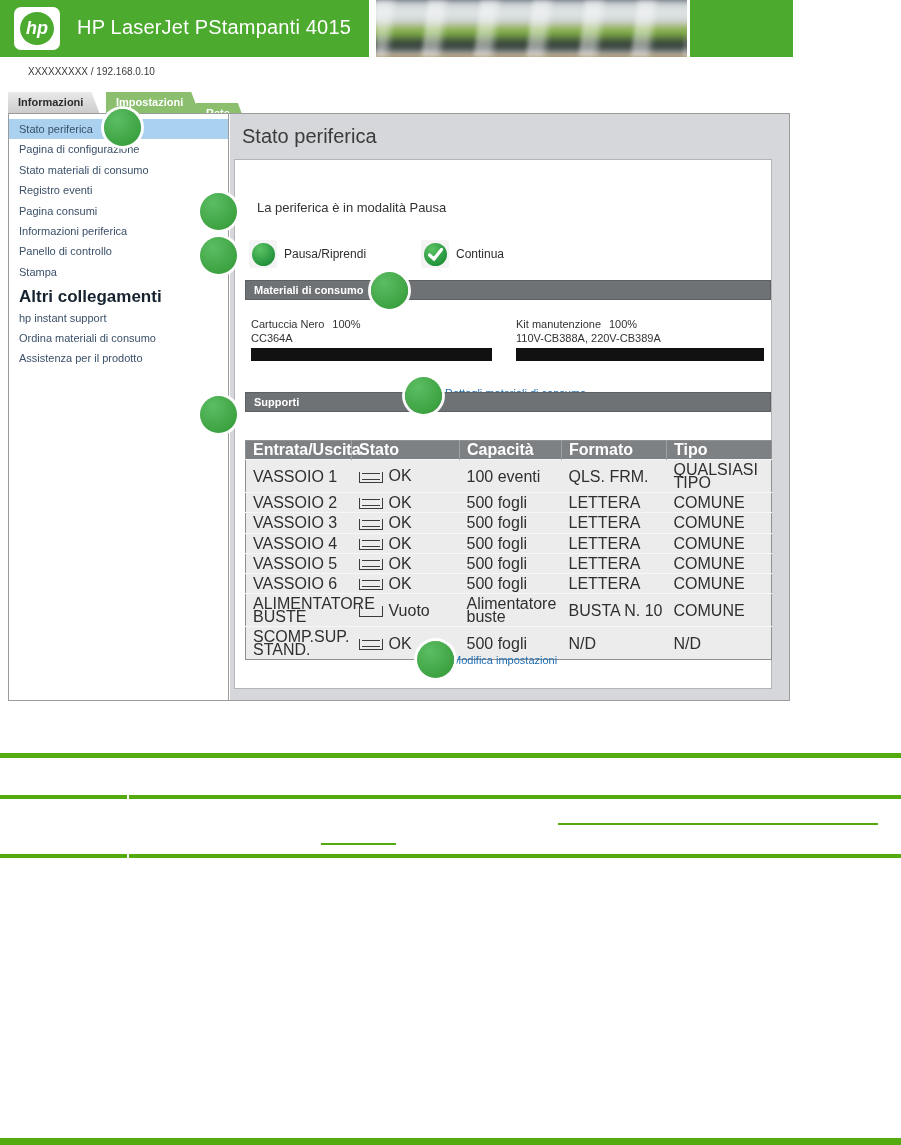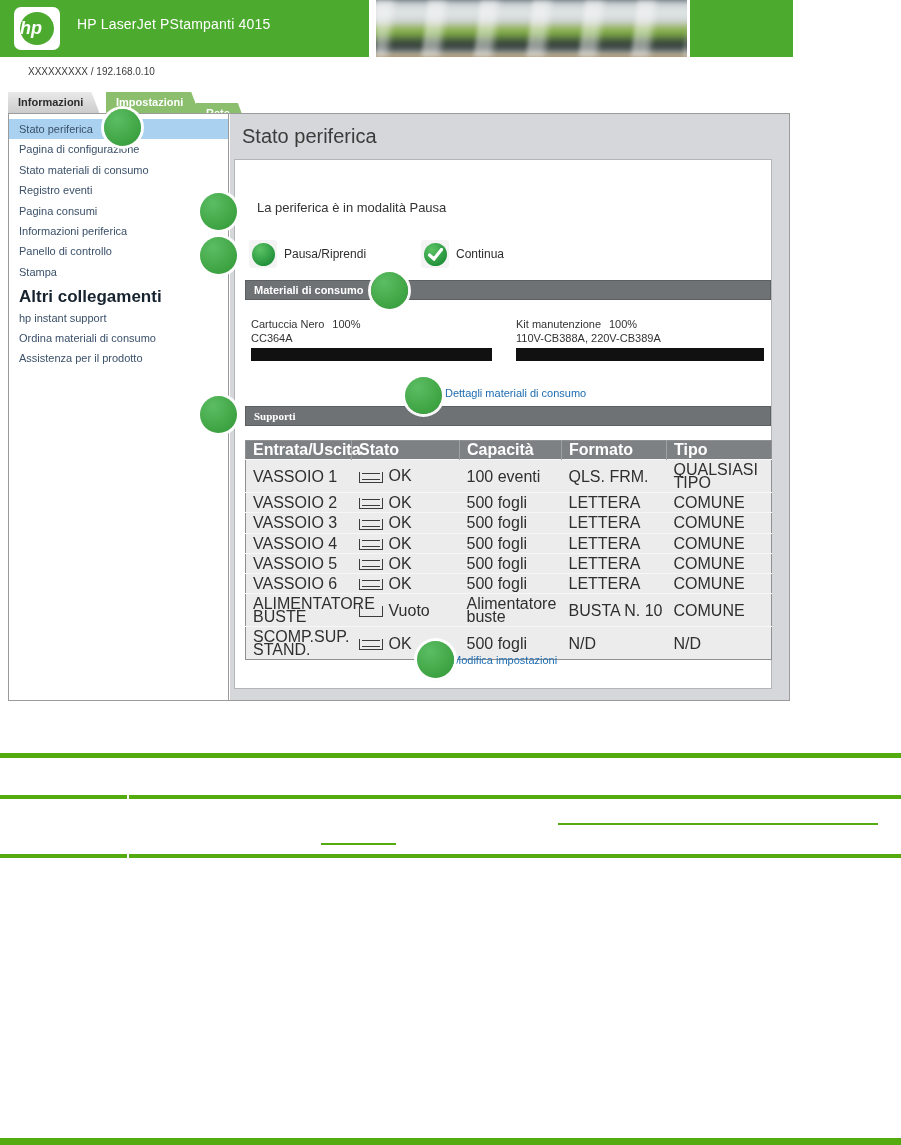--- a/index.html
+++ b/index.html
@@ -6,22 +6,22 @@
   body { background:#fff; font-family:"Liberation Sans", sans-serif; }
   #page { position:relative; width:901px; height:1145px; background:#fff; overflow:hidden; }
 
   
   .hdr-green { position:absolute; top:0; height:57px; background:#4cab2f; }
   .hdr-left  { left:0; width:369px; }
   .hdr-right { left:690px; width:103px; }
   .logo-box { position:absolute; left:14px; top:7px; width:46px; height:43px; background:#fff; border-radius:7px; }
   .hp-circle { position:absolute; left:6px; top:5px; width:34px; height:33px; border-radius:50%;
                background:#4cab2f; color:#fff; font-style:italic; font-weight:bold; font-size:18px;
-               display:flex; align-items:center; justify-content:flex-start; }
-  .hdr-title { position:absolute; left:77px; top:16px; color:#fff; font-size:14px; letter-spacing:0.2px; }
+               display:flex; align-items:center; justify-content:center; }
+  .hdr-title { position:absolute; left:77px; top:16px; color:#fff; font-size:20px; letter-spacing:0.2px; }
   .photo { position:absolute; left:376px; top:0; width:311px; height:57px; overflow:hidden; background:#cfd4d4; }
   .photo i { position:absolute; inset:-8px; display:block;
     background:linear-gradient(to bottom,
       #222e38 0%, #3a4650 8%, #c6cdd0 13%, #e2e6e6 28%, #ccd2d2 42%,
       #9cb36a 48%, #7fb23e 56%, #5d7a46 63%, #2f3a36 71%,
       #454f4e 79%, #c8cdcc 85%, #c9964d 91%, #6b6f72 96%, #2e3538 100%);
     filter:blur(3px); }
   .photo b { position:absolute; inset:0; display:block;
     background:repeating-linear-gradient(97deg, rgba(255,255,255,0.45) 0 14px, rgba(255,255,255,0) 22px 52px);
     filter:blur(2px); }
@@ -57,21 +57,21 @@
   .btn-chip { width:28px; height:28px; background:#f4f4f4; border-radius:3px; display:flex; align-items:center; justify-content:center; }
   .grn-circle { width:23px; height:23px; border-radius:50%;
                 background:radial-gradient(circle at 35% 28%, #5cc364, #21913a 75%); position:relative; }
   .grn-circle svg { position:absolute; left:4px; top:5px; }
   .btn-label { margin-left:7px; font-size:12px; color:#2e2e2e; }
 
   .section-bar { position:absolute; left:10px; width:526px; height:20px; background:#6f7275;
                  border:1px solid #5d6063; color:#fff; font-size:11px; font-weight:bold;
                  line-height:18px; padding-left:8px; }
   .bar-supplies { top:120px; }
-  .bar-media { top:246px;font-family:Liberation Serif, serif; }
+  .bar-media { top:232px; }
 
   .supply { position:absolute; font-size:11px; color:#333; }
   .supply .l1 { margin-bottom:2px; }
   .supply .pct { margin-left:8px; }
   .supply-left { left:16px; top:158px; }
   .supply-right { left:281px; top:158px; }
   .supply-bar { margin-top:4px; height:13px; background:#111; }
   .supply-left .supply-bar { width:241px; }
   .supply-right .supply-bar { width:248px; }
 

